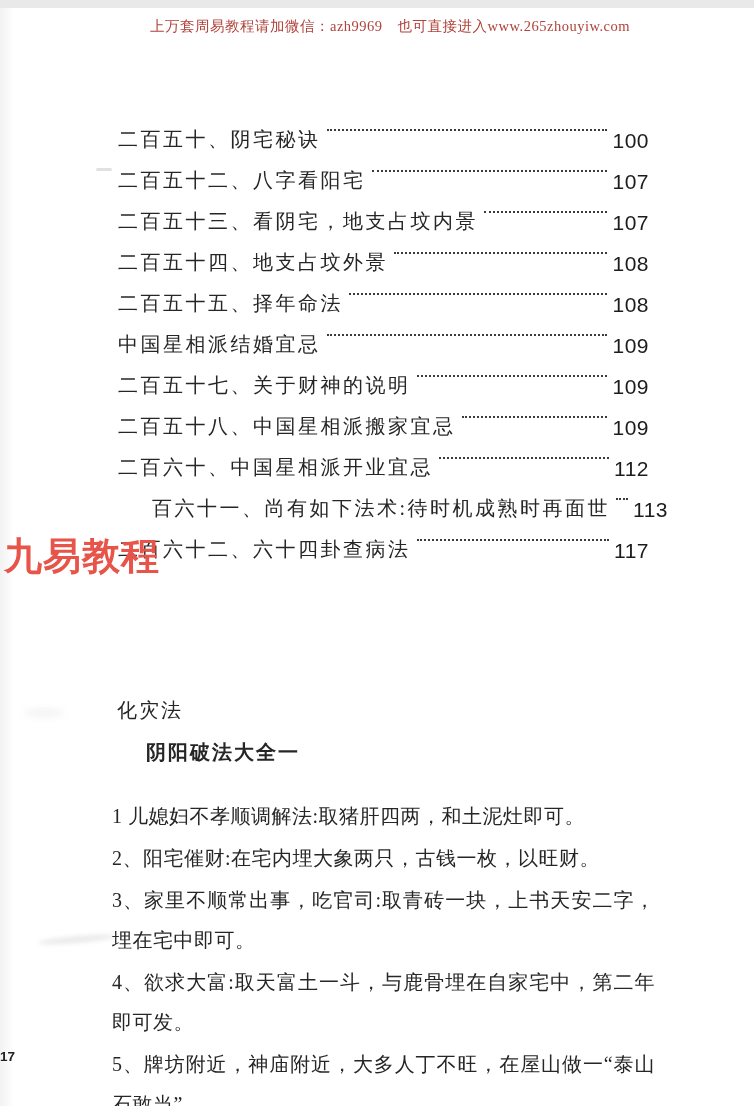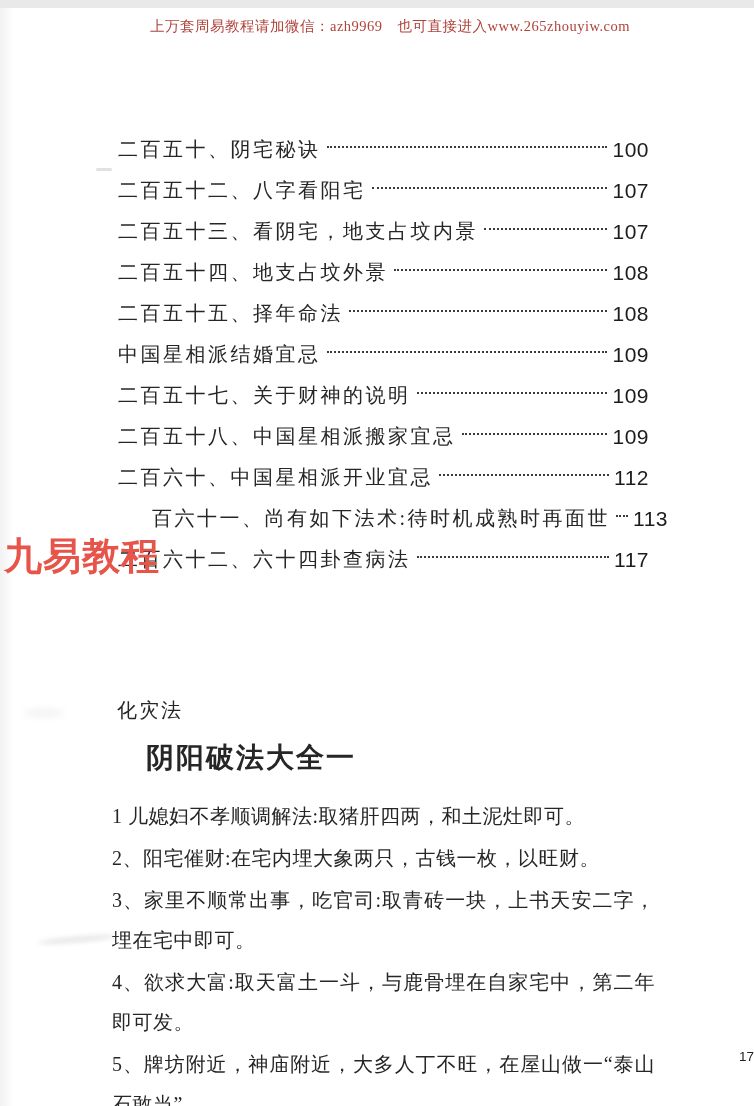--- a/index.html
+++ b/index.html
@@ -21,21 +21,21 @@
   .promo-header{
     position:absolute;top:9px;left:150px;right:80px;
     font-size:14.5px;letter-spacing:0.5px;
     color:#b0423a;
     white-space:nowrap;
   }
   .toc{
     position:absolute;left:118px;top:121px;width:531px;
   }
   .toc-row{
-    display:flex;align-items:center;height:41px;
+    display:flex;align-items:flex-start;height:41px;
     font-size:20px;
   }
   .toc-title{
     letter-spacing:2.5px;white-space:nowrap;
     line-height:1.05;
   }
   .toc-row.watermarked .toc-title{padding-left:34px;}
   .leader{
     flex:1 1 auto;
     border-bottom:2.4px dotted #3b3b3b;
@@ -53,36 +53,36 @@
     font-weight:bold;font-size:38px;line-height:1;
     letter-spacing:1px;color:#e75449;
     white-space:nowrap;z-index:3;
   }
   .section-label{
     position:absolute;left:117px;top:689px;
     font-size:20px;letter-spacing:2px;
   }
   .subsection-title{
     position:absolute;left:146px;top:731px;
-    font-size:28px;font-weight:bold;letter-spacing:2px;
+    font-size:20px;font-weight:bold;letter-spacing:2px;
   }
   .body-text{
     position:absolute;left:112px;top:788px;width:543px;
   }
   .body-text p{
     margin:0 0 2px 0;
     font-size:20px;line-height:40px;
     letter-spacing:0.5px;
     text-align:justify;
   }
   .footer-page{
     position:absolute;left:0;right:0;top:1041px;
-    text-align:right;
+    text-align:left;
     font-family:"Liberation Sans","DejaVu Sans",sans-serif;
-    font-size:13.5px;color:#222;font-weight:normal;
+    font-size:13.5px;color:#222;font-weight:bold;
   }
   
   .artifact{position:absolute;pointer-events:none;}
   .smudge-1{
     left:38px;top:928px;width:78px;height:7px;
     background:rgba(110,110,110,0.14);
     border-radius:50%;transform:rotate(-5deg);
     filter:blur(2px);
   }
   .smudge-2{

